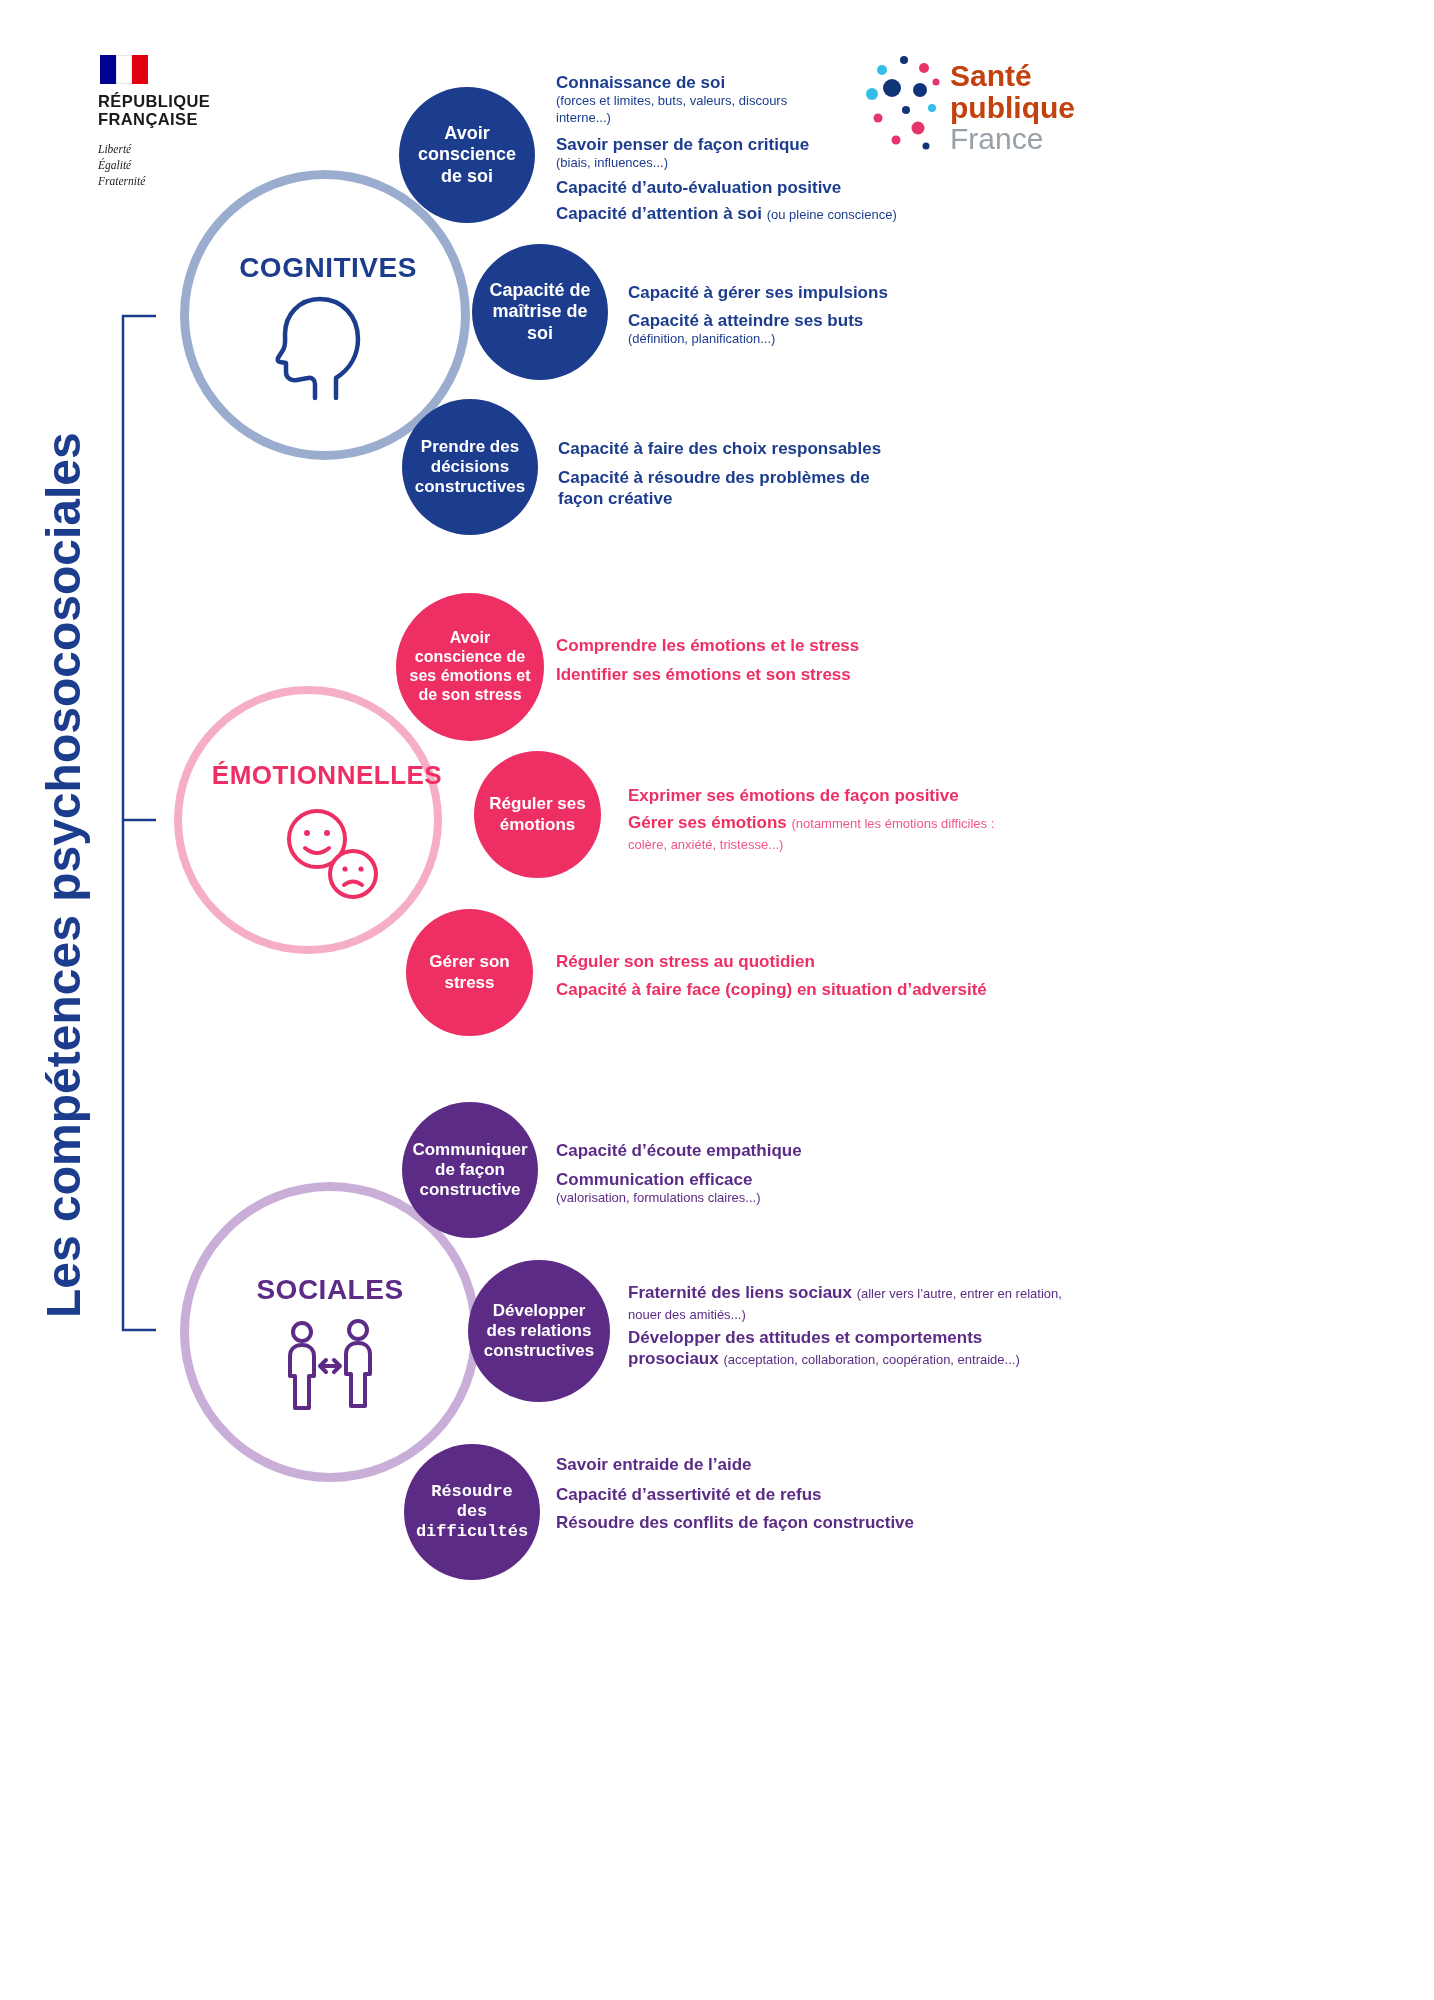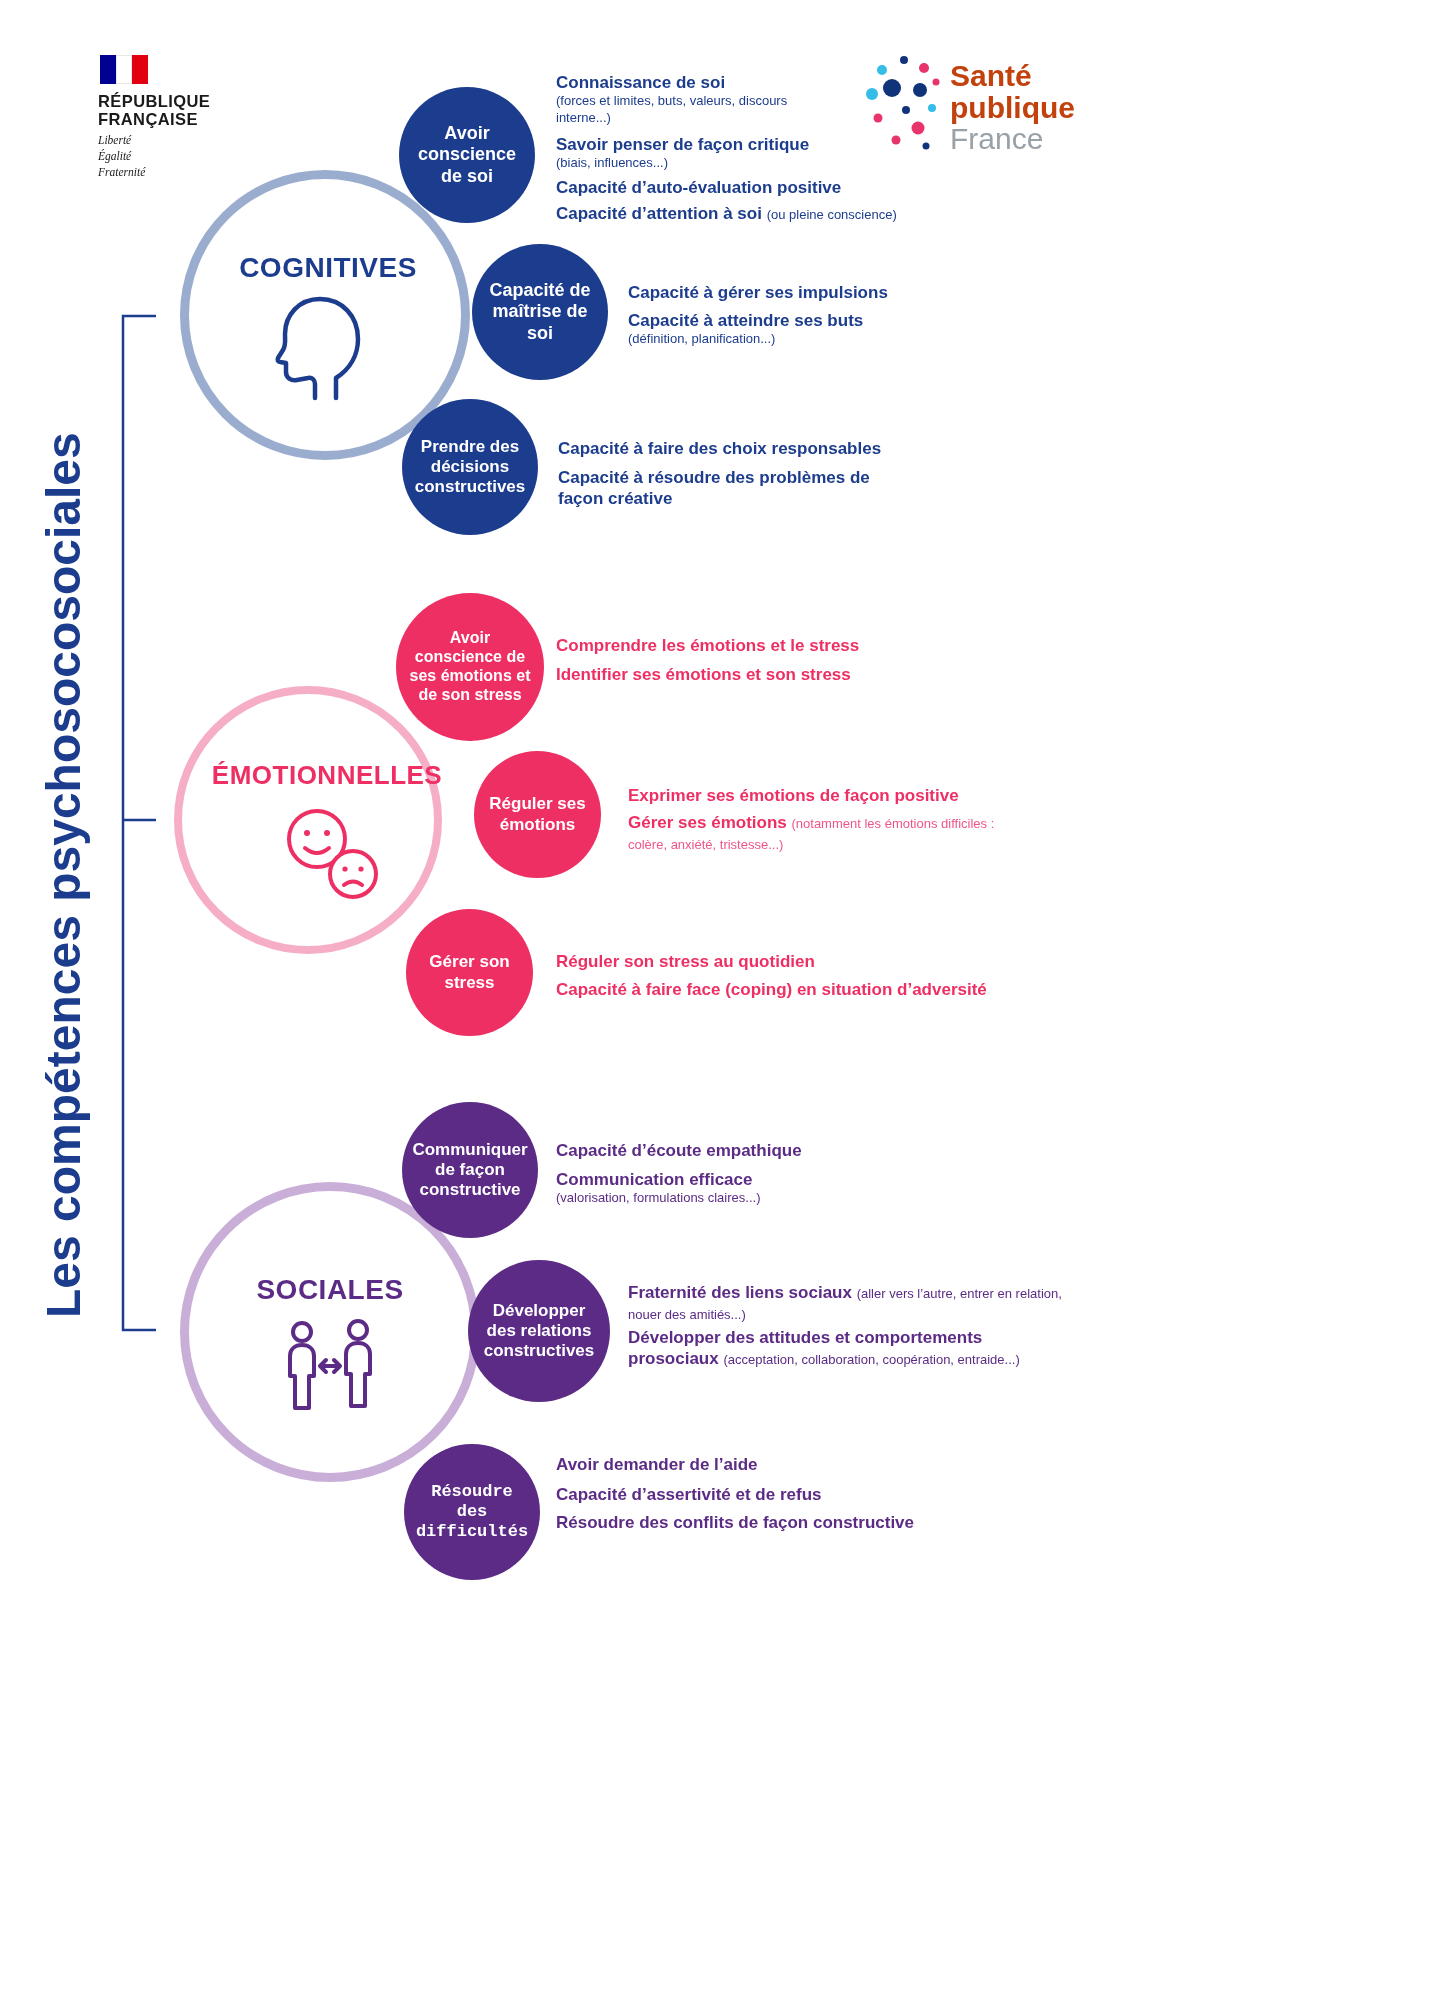--- a/index.html
+++ b/index.html
@@ -8,21 +8,21 @@
   .page { position:relative; width:1434px; height:2000px; background:#fff; overflow:hidden; }
 
   
   .logo-rf { position:absolute; left:98px; top:55px; width:150px; color:#1a1a1a; }
   .rf-flag { display:flex; width:48px; height:29px; margin-left:2px; }
   .rf-flag span { flex:1; }
   .fb { background:#000091; }
   .fw { background:#fff; box-shadow:inset 0 0 0 1px #e8e8e8; }
   .fr { background:#e1000f; }
   .rf-name { margin-top:8px; font-weight:bold; font-size:16.5px; line-height:1.12; letter-spacing:.4px; }
-  .rf-motto { margin-top:3px; font-family:"Liberation Serif", serif; font-style:italic; font-size:11.5px; line-height:1.4; }
+  .rf-motto { margin-top:12px; font-family:"Liberation Serif", serif; font-style:italic; font-size:11.5px; line-height:1.4; }
 
   .logo-spf { position:absolute; left:862px; top:50px; }
   .spf-dots { position:absolute; left:0; top:2px; }
   .spf-text { position:absolute; left:88px; top:10px; font-size:30px; line-height:1.05; }
   .spf-text .b { font-weight:bold; color:#c2410c; }
   .spf-text .l { font-weight:normal; color:#98a0a8; }
 
   
   .vtitle { position:absolute; left:36px; top:1318px; transform:rotate(-90deg);
             transform-origin:0 0; font-size:48px; font-weight:bold; color:#1c3c8d;
@@ -225,21 +225,21 @@
   </p>
   <p class="tb c-purple" style="left:628px; top:1282px; width:435px;">
     <strong>Fraternité des liens sociaux</strong>
     <span class="rg">(aller vers l’autre, entrer en relation, nouer des amitiés...)</span>
   </p>
   <p class="tb c-purple" style="left:628px; top:1327px; width:398px;">
     <strong>Développer des attitudes et comportements prosociaux</strong>
     <span class="rg">(acceptation, collaboration, coopération, entraide...)</span>
   </p>
   <p class="tb c-purple" style="left:556px; top:1454px; width:320px;">
-    <strong>Avoir demander de l’aide</strong>
+    <strong>Savoir entraide de l’aide</strong>
   </p>
   <p class="tb c-purple" style="left:556px; top:1484px; width:360px;">
     <strong>Capacité d’assertivité et de refus</strong>
   </p>
   <p class="tb c-purple" style="left:556px; top:1512px; width:430px;">
     <strong>Résoudre des conflits de façon constructive</strong>
   </p>
 
 </div>
 

